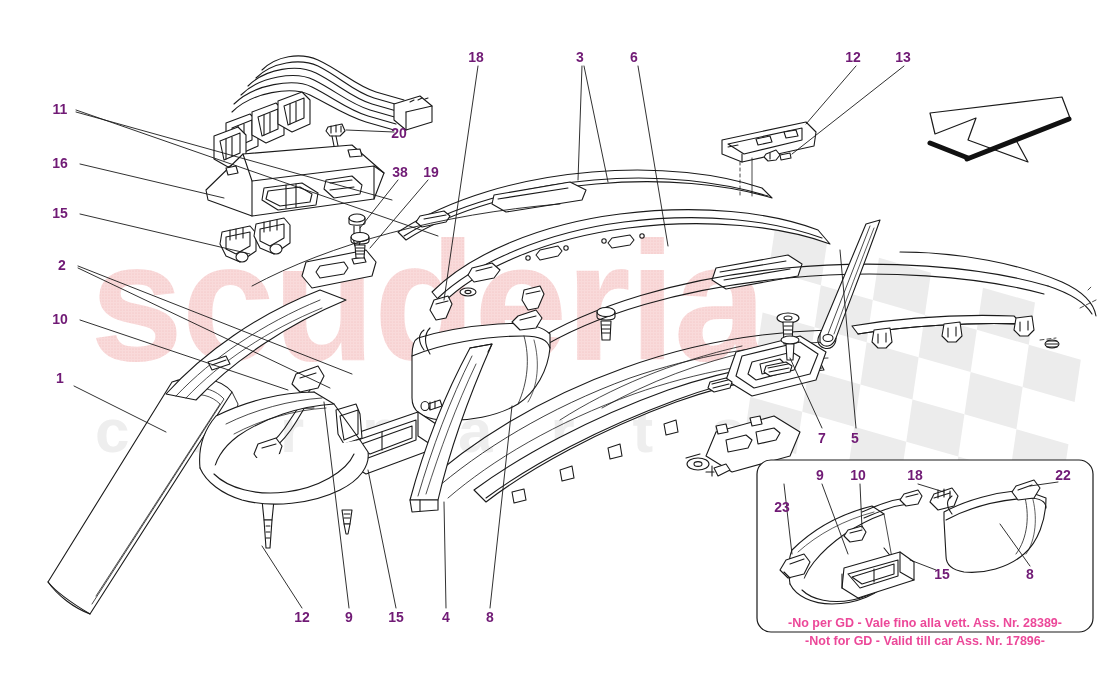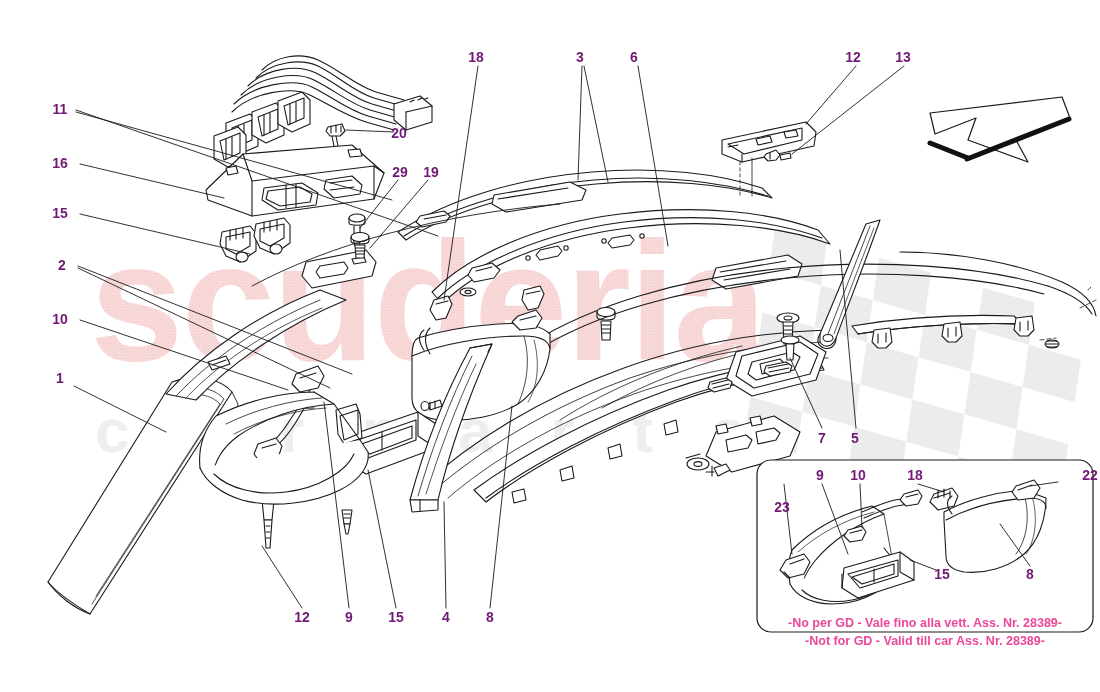--- a/index.html
+++ b/index.html
@@ -567,35 +567,35 @@
     <div class="lbl" style="left:60px;  top:213px;">15</div>
     <div class="lbl" style="left:62px;  top:265px;">2</div>
     <div class="lbl" style="left:60px;  top:319px;">10</div>
     <div class="lbl" style="left:60px;  top:378px;">1</div>
     <div class="lbl" style="left:476px; top:57px;">18</div>
     <div class="lbl" style="left:580px; top:57px;">3</div>
     <div class="lbl" style="left:634px; top:57px;">6</div>
     <div class="lbl" style="left:853px; top:57px;">12</div>
     <div class="lbl" style="left:903px; top:57px;">13</div>
     <div class="lbl" style="left:399px; top:133px;">20</div>
-    <div class="lbl" style="left:400px; top:172px;">29</div>
+    <div class="lbl" style="left:400px; top:172px;">38</div>
     <div class="lbl" style="left:431px; top:172px;">19</div>
     <div class="lbl" style="left:822px; top:438px;">7</div>
     <div class="lbl" style="left:855px; top:438px;">5</div>
     <div class="lbl" style="left:302px; top:617px;">12</div>
     <div class="lbl" style="left:349px; top:617px;">9</div>
     <div class="lbl" style="left:396px; top:617px;">15</div>
     <div class="lbl" style="left:446px; top:617px;">4</div>
     <div class="lbl" style="left:490px; top:617px;">8</div>
 
     <div class="lbl" style="left:782px;  top:475px;margin-top:32px;">23</div>
     <div class="lbl" style="left:820px;  top:475px;">9</div>
     <div class="lbl" style="left:858px;  top:475px;">10</div>
     <div class="lbl" style="left:915px;  top:475px;">18</div>
-    <div class="lbl" style="left:1063px; top:475px;margin-left:27px;">22</div>
+    <div class="lbl" style="left:1063px; top:475px;">22</div>
     <div class="lbl" style="left:942px;  top:574px;">15</div>
     <div class="lbl" style="left:1030px; top:574px;">8</div>
 
     <div class="caption" style="left:925px; top:616px;">-No per GD - Vale fino alla vett. Ass. Nr. 28389-</div>
-    <div class="caption" style="left:925px; top:634px;">-Not for GD - Valid till car Ass. Nr. 28389-</div>
+    <div class="caption" style="left:925px; top:634px;">-Not for GD - Valid till car Ass. Nr. 17896-</div>
   </div>
 
 </div>
 
 </body></html>

